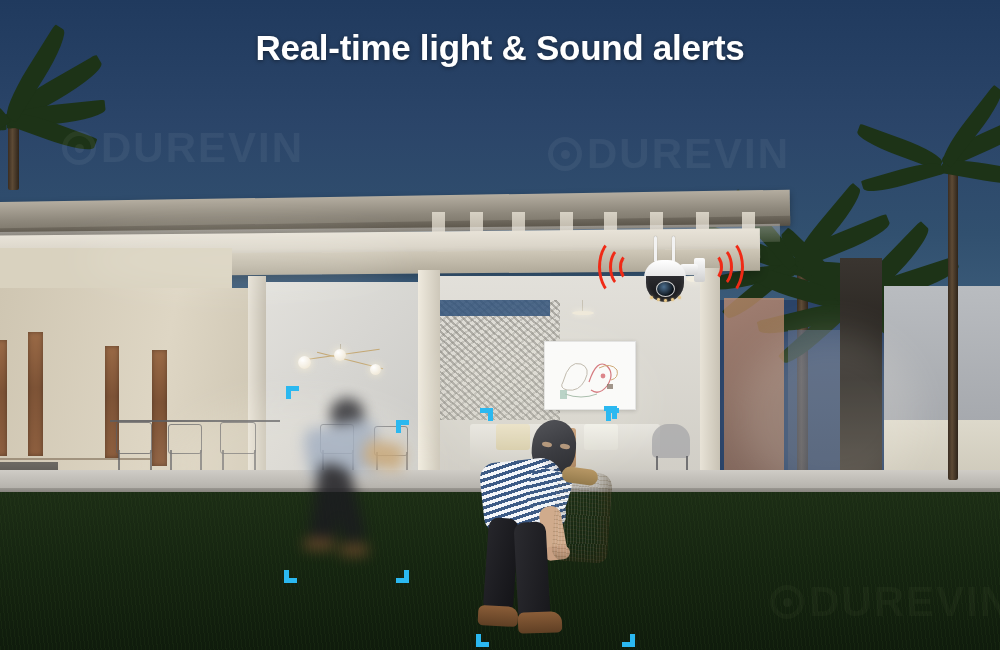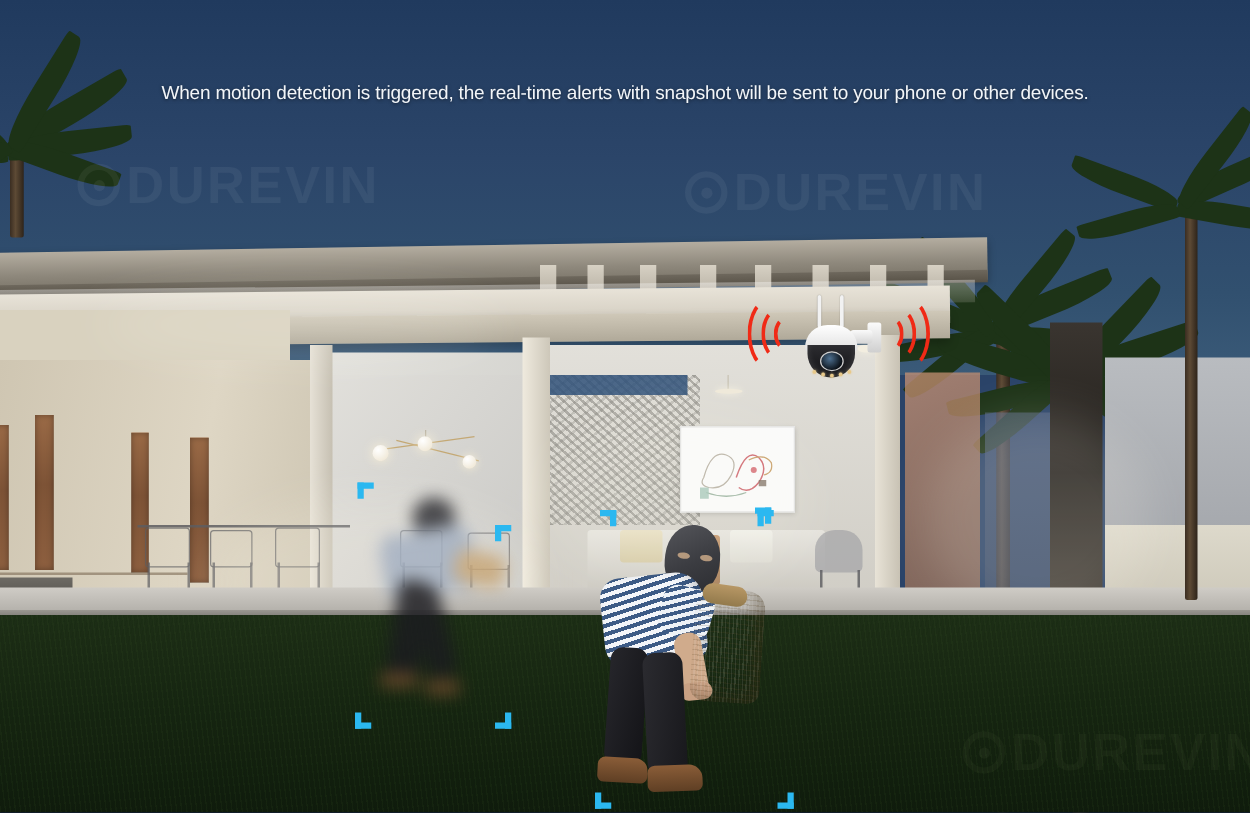--- a/index.html
+++ b/index.html
@@ -433,15 +433,15 @@
     </div>
   <div class="mk bl abs" style="left:476px;top:634px;">
       <i class="h"></i>
       <i class="v"></i>
     </div>
   <div class="mk br abs" style="left:622px;top:634px;">
       <i class="h"></i>
       <i class="v"></i>
     </div>
 
-  <div id="subtitle" class="abs">When motion detection is triggered, the real-time alerts with snapshot will be sent to your phone or other devices.</div>
+  <div id="headline" class="abs">Real-time light &amp; Sound alerts</div>
 
 </div>
 
 </body></html>

